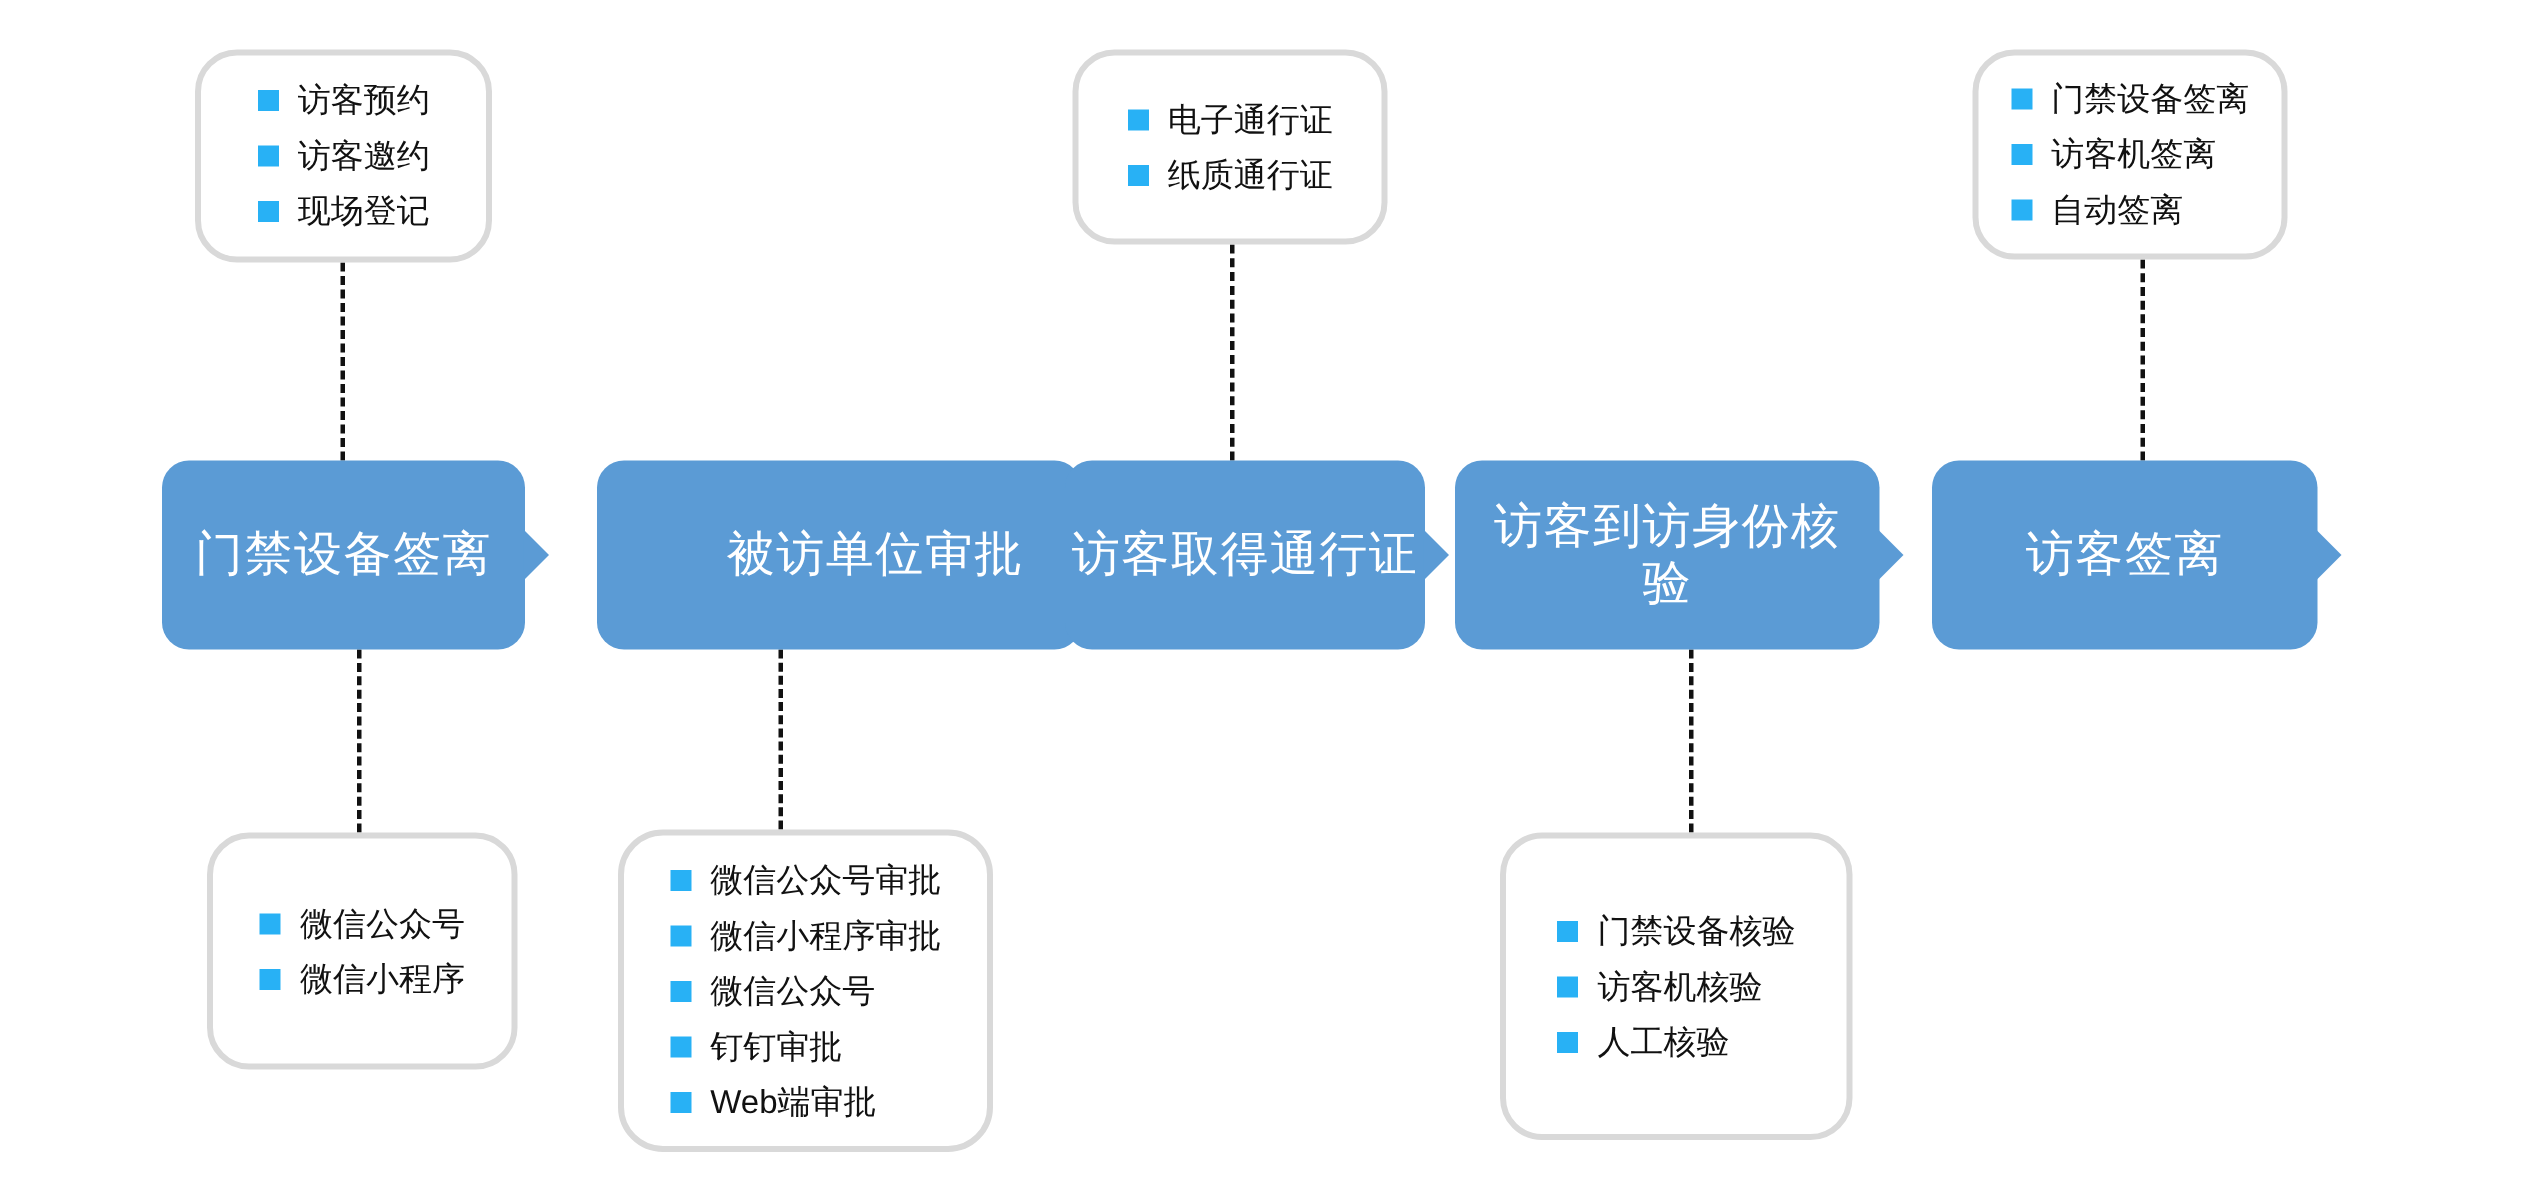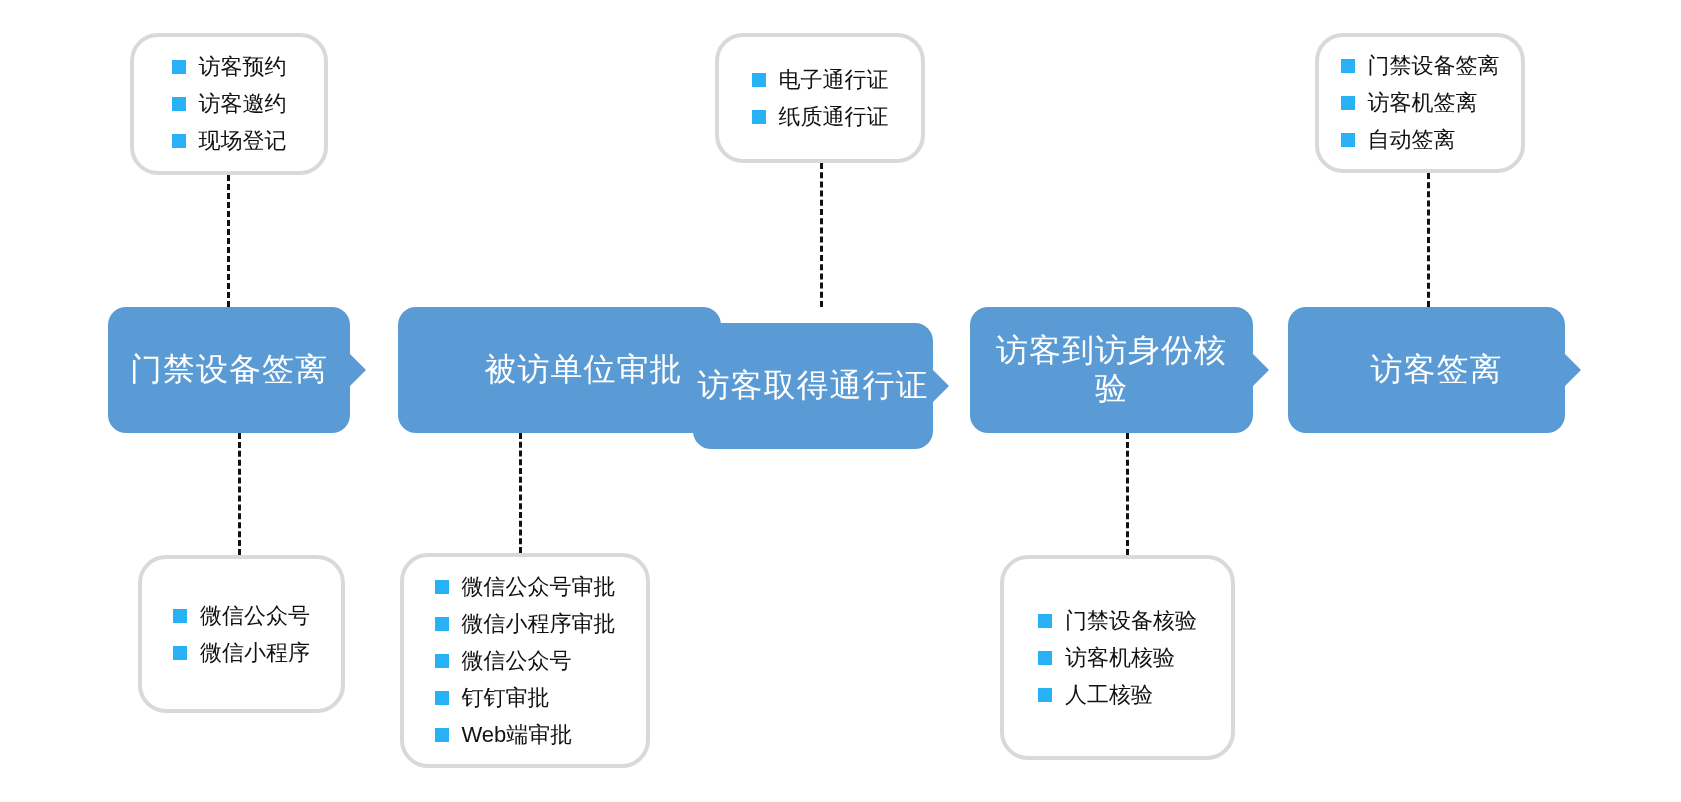--- a/index.html
+++ b/index.html
@@ -33,23 +33,23 @@
     position: absolute;
     right: -16px; top: 50%;
     transform: translateY(-50%);
     width: 0; height: 0;
     border-top: 17px solid transparent;
     border-bottom: 17px solid transparent;
     border-left: 17px solid #5B9BD5;
   }
   #stage-1 { left: 108px;  width: 242px; }
   #stage-2 { left: 398px;  width: 275px; padding-left: 48px; }
-  #stage-3 { left: 693px;  width: 240px; margin-top: 16px; }
+  #stage-3 { left: 710px;  width: 240px; }
   #stage-4 { left: 970px;  width: 283px; }
-  #stage-5 { left: 1288px; width: 257px; padding-left: 20px; }
+  #stage-5 { left: 1288px; width: 257px; }
 
   
   .callout {
     position: absolute;
     background: #ffffff;
     border: 4px solid #D9D9D9;
     border-radius: 28px;
     box-sizing: border-box;
     display: flex;
   }
@@ -67,21 +67,21 @@
   .bullet {
     width: 14px; height: 14px;
     background: #28B1F5;
     margin-right: 13px;
     flex-shrink: 0;
   }
   #callout-tl { left: 130px;  top: 33px;  width: 198px; height: 142px; }
   #callout-tm { left: 715px;  top: 33px;  width: 210px; height: 130px; }
   #callout-tr { left: 1315px; top: 33px;  width: 210px; height: 140px; }
   #callout-bl { left: 138px;  top: 555px; width: 207px; height: 158px; }
-  #callout-bm { left: 400px;  top: 553px; width: 250px; height: 215px; }
+  #callout-bm { left: 412px;  top: 553px; width: 250px; height: 215px; border-radius: 30px; }
   #callout-br { left: 1000px; top: 555px; width: 235px; height: 205px; }
 
   
   .connector {
     position: absolute;
     width: 0;
     border-left: 3px dashed #111111;
   }
   #conn-1 { left: 227px;  top: 175px; height: 132px; }
   #conn-2 { left: 238px;  top: 433px; height: 122px; }

